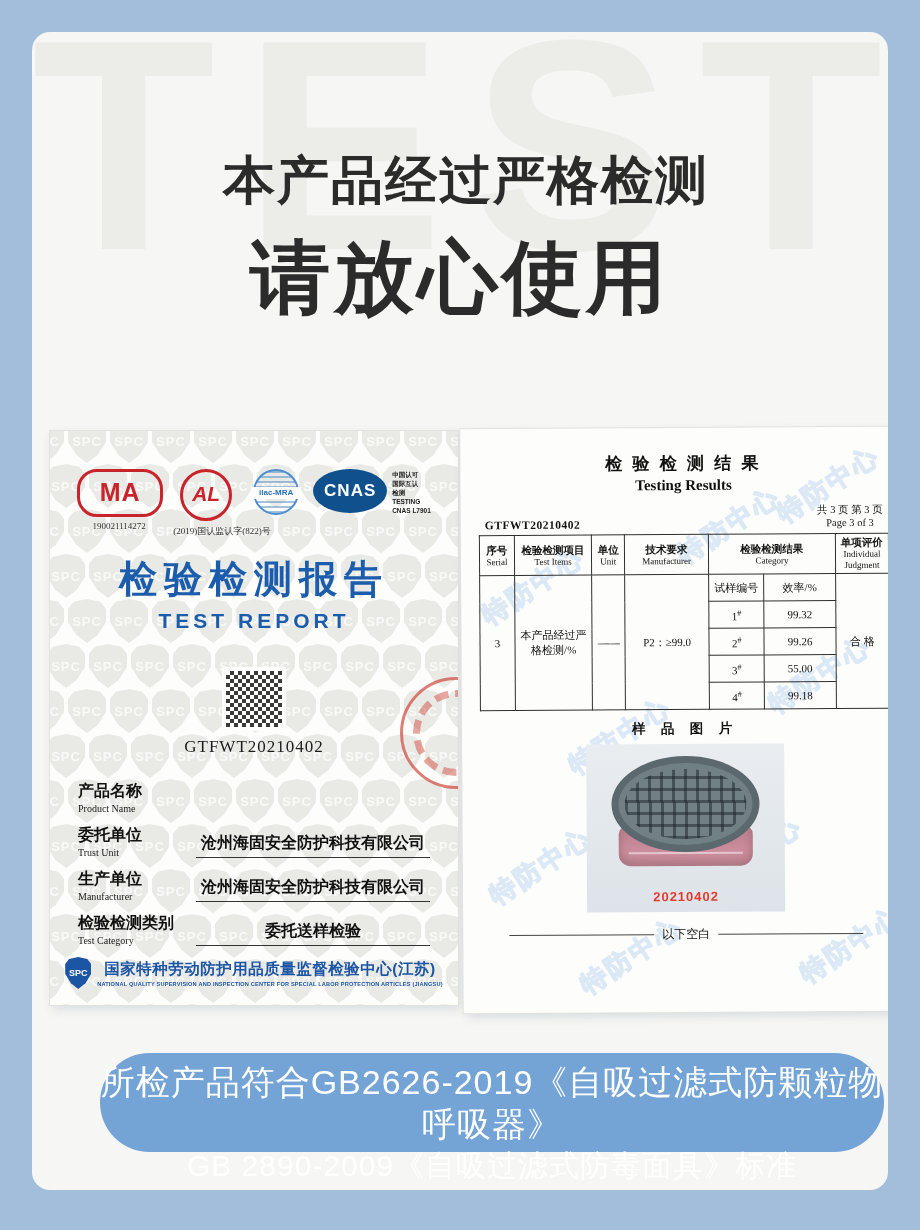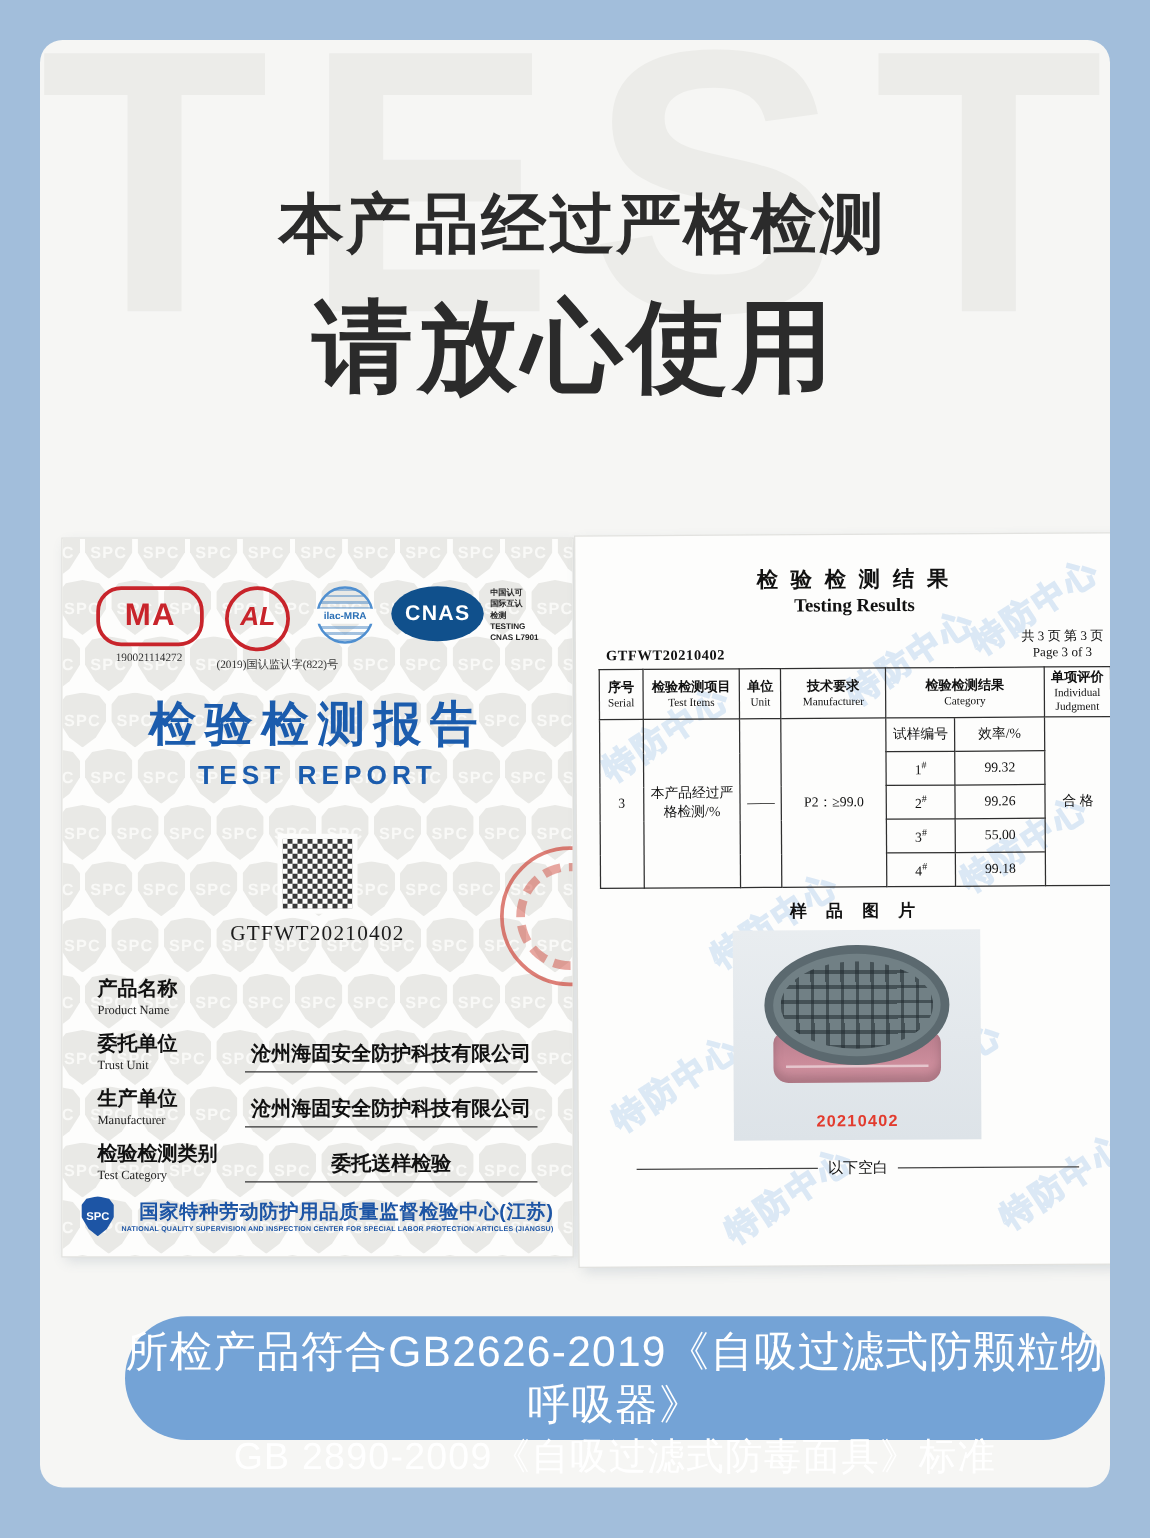--- a/index.html
+++ b/index.html
@@ -38,21 +38,21 @@
   .report-no{margin-top:10px;text-align:center;font-family:"Liberation Serif",serif;font-size:17px;letter-spacing:1px;color:#1c1c1c;}
   .fields{margin:24px 28px 0;}
   .field-row{display:flex;align-items:flex-end;margin-bottom:11px;}
   .field-label{width:118px;}
   .flabel-cn{font-family:"Liberation Serif",serif;font-weight:700;font-size:16px;color:#111;white-space:nowrap;}
   .flabel-en{font-family:"Liberation Serif",serif;font-size:10px;color:#222;margin-top:1px;white-space:nowrap;}
   .field-value{flex:1;text-align:center;font-family:"Liberation Serif",serif;font-size:16px;font-weight:700;color:#111;border-bottom:1.5px solid #333;padding-bottom:3px;white-space:nowrap;}
   .cert-footer{position:absolute;left:0;right:0;bottom:16px;display:flex;justify-content:center;align-items:center;gap:6px;}
   .spc-badge{width:26px;height:32px;background:#1d55a5;color:#fff;font:800 9px/32px "Liberation Sans",sans-serif;text-align:center;
     clip-path:polygon(50% 0%,85% 6%,100% 22%,100% 52%,78% 82%,50% 100%,22% 82%,0% 52%,0% 22%,15% 6%);}
-  .footer-text{text-align:right;}
+  .footer-text{text-align:center;}
   .footer-cn{color:#1d55a5;font-weight:800;font-size:15.5px;letter-spacing:.5px;white-space:nowrap;}
   .footer-en{color:#1d55a5;font-size:5.6px;font-weight:700;letter-spacing:.2px;white-space:nowrap;margin-top:1px;}
   .stamp-half{position:absolute;right:-54px;top:246px;width:106px;height:106px;border-radius:50%;border:3px solid rgba(205,60,48,.65);}
   .stamp-half::before{content:"";position:absolute;inset:10px;border-radius:50%;border:7px dashed rgba(205,60,48,.45);}
 
   
   .paper-right{left:430px;top:396px;width:446px;height:584px;overflow:hidden;transform:rotate(-.35deg);}
   .tf-layer{position:absolute;inset:0;overflow:hidden;pointer-events:none;}
   .tf-mark{position:absolute;font-weight:800;font-size:26px;letter-spacing:3px;color:transparent;-webkit-text-stroke:1.4px #d6e5f4;transform:rotate(-33deg);opacity:.85;white-space:nowrap;}
   .res-content{position:absolute;inset:0;padding:24px 18px 0;box-sizing:border-box;font-family:"Liberation Serif",serif;color:#111;}

